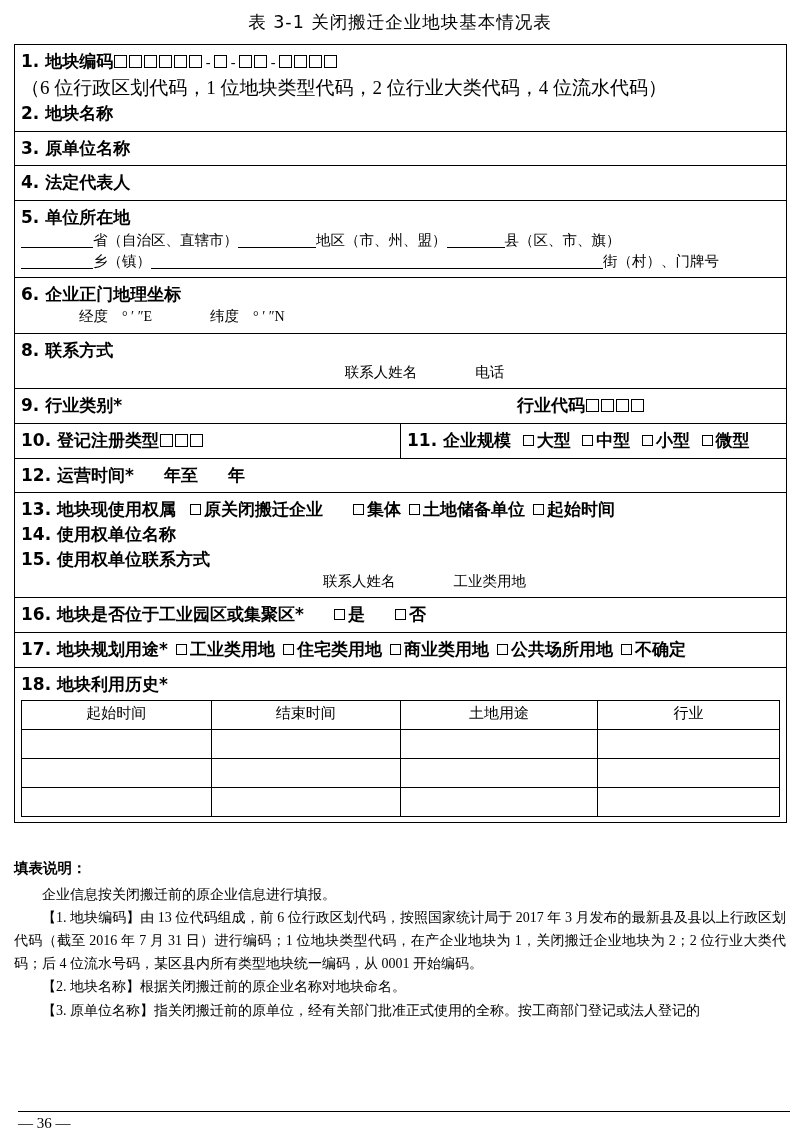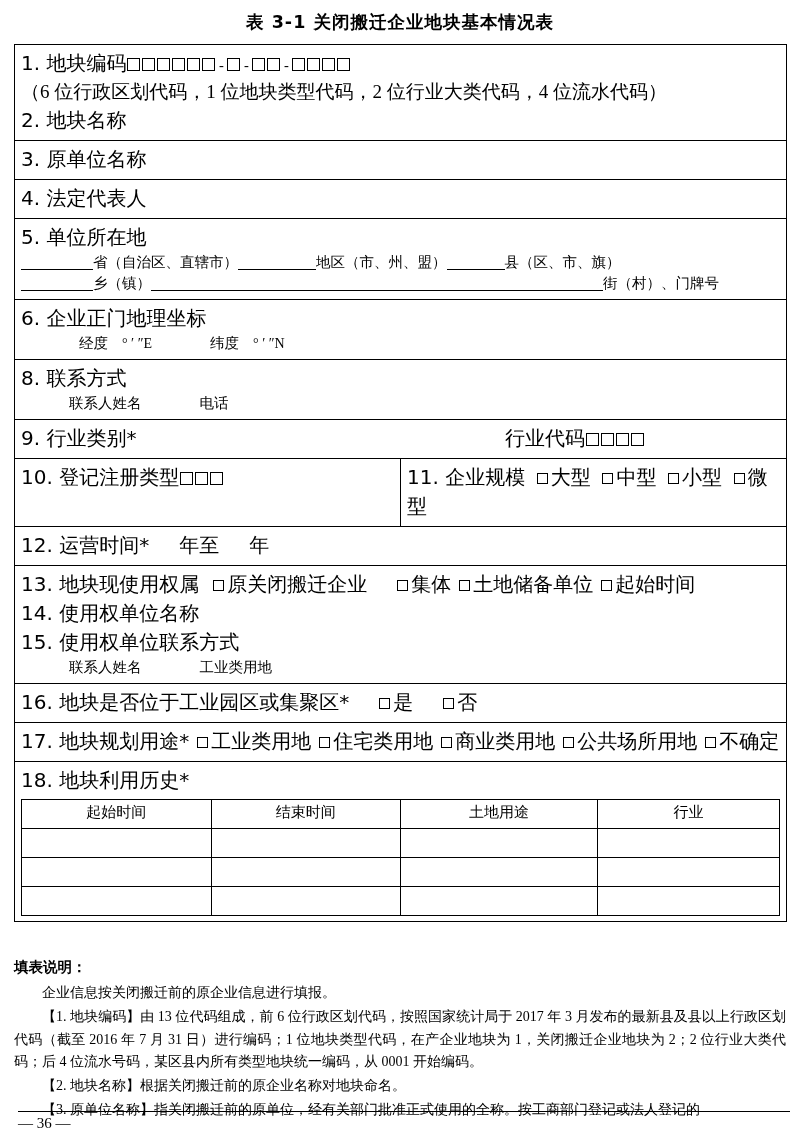--- a/index.html
+++ b/index.html
@@ -17,42 +17,42 @@
   .page {
     width: 800px;
     height: 1138px;
     box-sizing: border-box;
     padding: 8px 14px 0 14px;
     position: relative;
   }
   .doc-title {
     text-align: center;
     font-family: "DejaVu Sans", "Liberation Sans", sans-serif;
-    font-weight: bold;
+    font-weight: normal;
     font-size: 17.5px;
     letter-spacing: 1px;
     margin: 2px 0 10px 0;
   }
   table.form {
     width: 772px;
     border-collapse: collapse;
     table-layout: fixed;
     margin: 0 auto;
   }
   table.form td {
     border: 1px solid #000;
     padding: 4px 6px 5px 6px;
     vertical-align: top;
     font-size: 14.5px;
     line-height: 1.45;
   }
   .b {
     font-family: "DejaVu Sans", "Liberation Sans", sans-serif;
-    font-weight: normal;
-    font-size: 20px;
+    font-weight: bold;
+    font-size: 17px;
   }
   .n {
     font-family: "Liberation Serif", serif;
     font-size: 14px;
   }
   .sub {
     font-size: 19px;
     font-family: "Liberation Serif", serif;
   }
   .box {
@@ -81,21 +81,21 @@
   .ul {
     display: inline-block;
     border-bottom: 1px solid #000;
     height: 15px;
     vertical-align: -3px;
   }
   .row-inner {
     display: block;
   }
   .indent2 { padding-left: 58px; }
-  .indent3 { padding-left: 48px; }
+  .indent3 { padding-left: 48px; text-align: center; }
   .gap-lg { display: inline-block; width: 58px; }
   .gap-md { display: inline-block; width: 30px; }
   .gap-sm { display: inline-block; width: 14px; }
   .gap-xs { display: inline-block; width: 8px; }
 
   table.hist {
     width: 100%;
     border-collapse: collapse;
     table-layout: fixed;
     margin-top: 4px;

